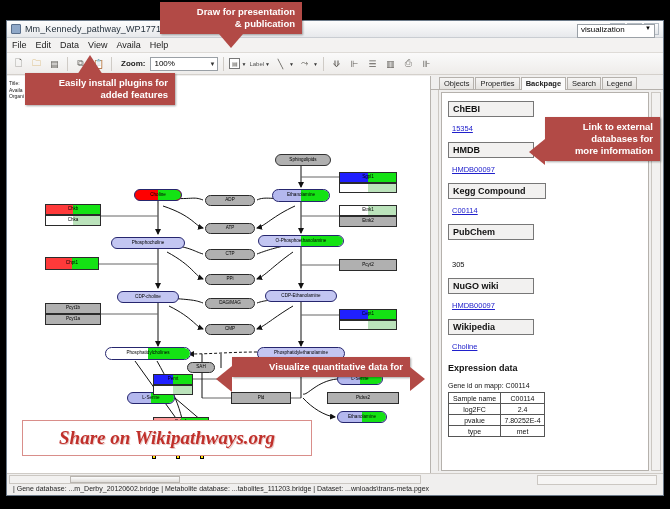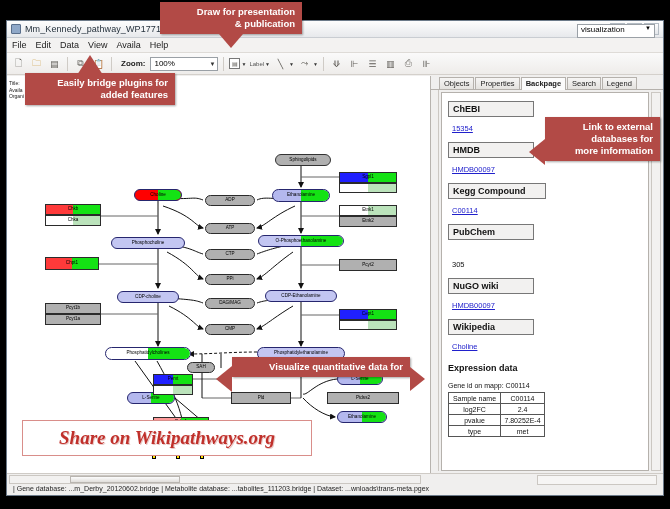--- a/index.html
+++ b/index.html
@@ -508,21 +508,21 @@
     </div>
   </div>
 
   <div class="callout" style="left:160px;top:2px;width:142px;">
     <div>Draw for presentation</div>
     <div>&amp; publication</div>
   </div>
   <div class="arrow-down" style="left:219px;top:34px;"></div>
 
   <div class="callout" style="left:25px;top:73px;width:150px;">
-    <div>Easily bridge plugins for</div>
+    <div>Easily install plugins for</div>
     <div>added features</div>
   </div>
   <div class="arrow-up" style="left:77px;top:55px;"></div>
 
   <div class="callout" style="left:545px;top:117px;width:115px;">
     <div>Link  to external</div>
     <div>databases  for</div>
     <div>more information</div>
   </div>
   <div class="arrow-left" style="left:529px;top:139px;"></div>

